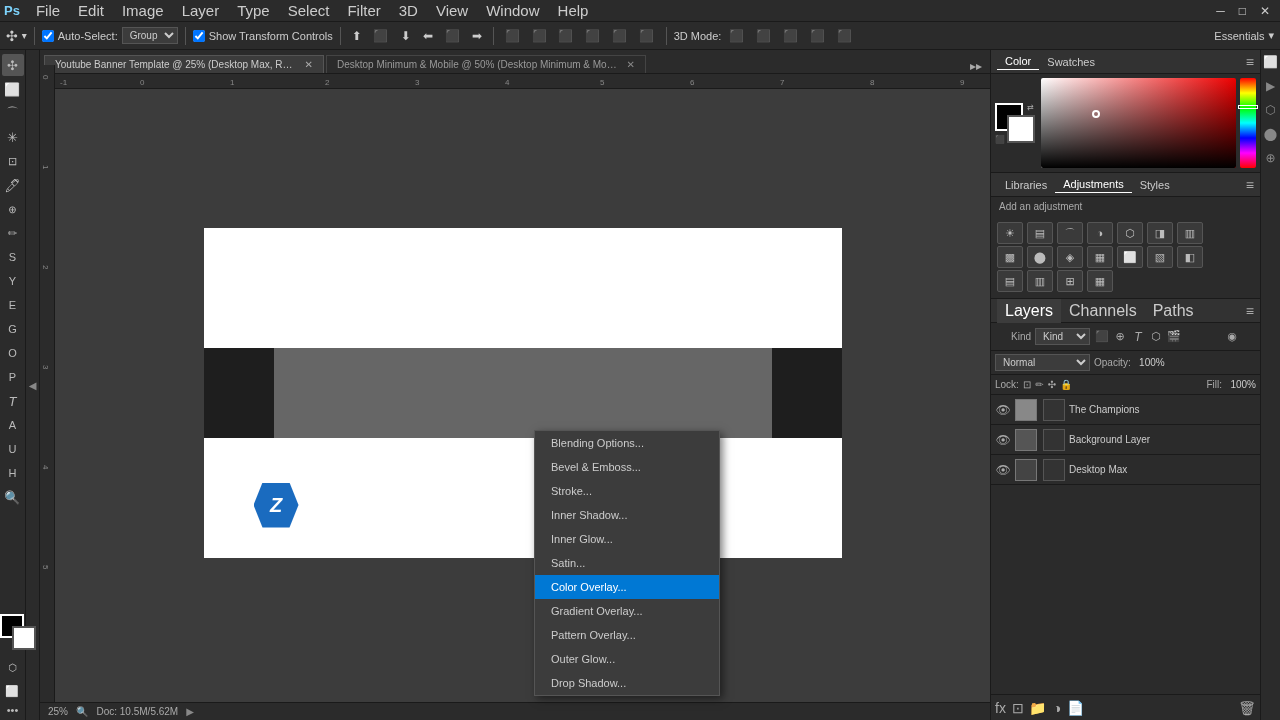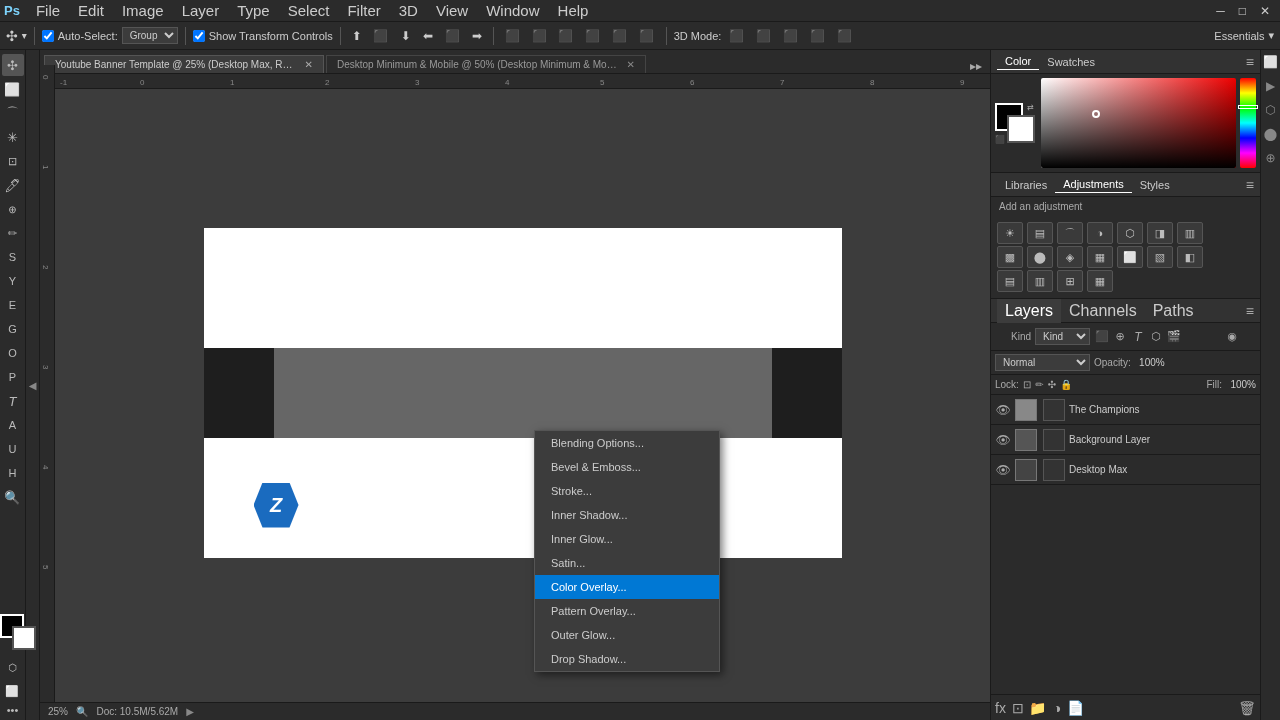--- a/index.html
+++ b/index.html
@@ -635,20 +635,21 @@
     </div>
 
     <div id="context-menu">
       <div class="ctx-item">Blending Options...</div>
       <div class="ctx-item">Bevel &amp; Emboss...</div>
       <div class="ctx-item">Stroke...</div>
       <div class="ctx-item">Inner Shadow...</div>
       <div class="ctx-item">Inner Glow...</div>
       <div class="ctx-item">Satin...</div>
       <div class="ctx-item highlighted">Color Overlay...</div>
+      <div class="ctx-item">Gradient Overlay...</div>
       <div class="ctx-item">Pattern Overlay...</div>
       <div class="ctx-item">Outer Glow...</div>
       <div class="ctx-item">Drop Shadow...</div>
     </div>
   </div>
 
   <div id="right-panel">
 
     <div class="panel-section">
       <div class="panel-tabs">

